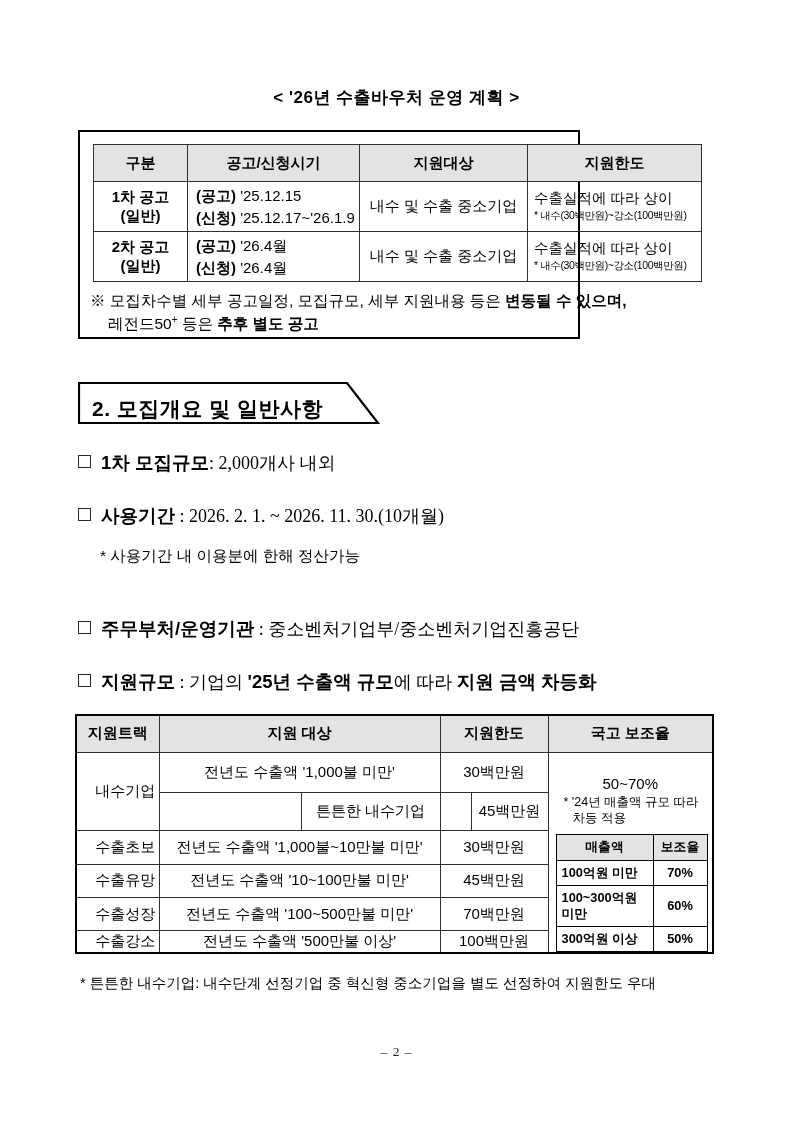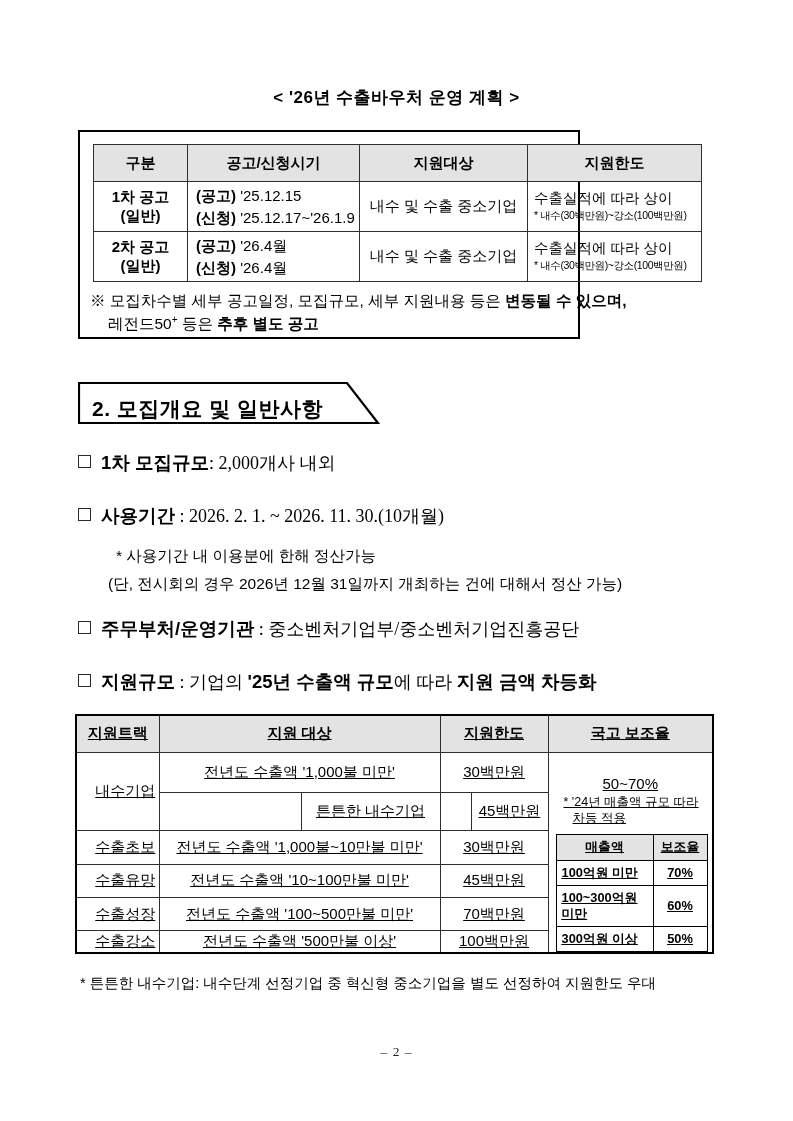--- a/index.html
+++ b/index.html
@@ -53,21 +53,21 @@
   .cb {
     display:inline-block; width:13px; height:13px; border:1.6px solid #2a2a2a;
     margin-right:10px; vertical-align:1px; background:#fff;
   }
   .bl { font-weight:bold; font-size:18.5px; }
   .bv { font-size:18px; font-family:"Liberation Serif", serif; }
   .bvb { font-size:18.5px; font-weight:bold; }
   .subnote { position:absolute; font-size:15.5px; white-space:nowrap; }
   
   .support-table { position:absolute; left:75px; top:714px; width:637px; border:2px solid #000; }
-  .support-table th, .support-table td { border:1.5px solid #2f2f2f; overflow:hidden;text-decoration:underline; }
+  .support-table th, .support-table td { border:1.5px solid #2f2f2f; overflow:hidden; }
   .support-table th {
     background:#e3e3e3; height:37px; font-size:15px; font-weight:bold; text-align:center;
   }
   .support-table td { font-size:15px; text-align:center; }
   .st-track { font-size:15px;padding-left:15px; }
   .subsidy-cell { vertical-align:top; padding-top:22px; }
   .subsidy-range { text-align:center; font-size:15px; margin-bottom:2px; }
   .subsidy-note { text-align:left; font-size:12.5px; line-height:1.35; padding-left:15px; }
   .subsidy-note .n2 { margin-left:9px; }
   .inner-table { width:151px; margin:7px 6px 0 7px; border:1.5px solid #000; }
@@ -150,22 +150,21 @@
     <span class="txt">2. 모집개요 및 일반사항</span>
   </div>
 
   <div class="bullet" style="top:450px">
     <span class="cb"></span><span class="bl">1차 모집규모</span><span class="bv">: </span><span class="bv">2,000개사 내외</span>
   </div>
 
   <div class="bullet" style="top:503px">
     <span class="cb"></span><span class="bl">사용기간</span><span class="bv"> : </span><span class="bv">2026. 2. 1. ~ 2026. 11. 30.(10개월)</span>
   </div>
-  <div class="subnote" style="left:116px; top:546px">* 사용기간 내 이용분에 한해 정산가능</div>
-  <div class="subnote" style="left:108px; top:574px">(단, 전시회의 경우 2026년 12월 31일까지 개최하는 건에 대해서 정산 가능)</div>
+  <div class="subnote" style="left:100px; top:546px">* 사용기간 내 이용분에 한해 정산가능</div>
 
   <div class="bullet" style="top:616px">
     <span class="cb"></span><span class="bl">주무부처/운영기관</span><span class="bv"> : </span><span class="bv">중소벤처기업부/중소벤처기업진흥공단</span>
   </div>
 
   <div class="bullet" style="top:669px">
     <span class="cb"></span><span class="bl">지원규모</span><span class="bv"> : </span><span class="bv">기업의 </span><span class="bvb">'25년 수출액 규모</span><span class="bv">에 따라 </span><span class="bvb">지원 금액 차등화</span>
   </div>
 
   <table class="support-table">

